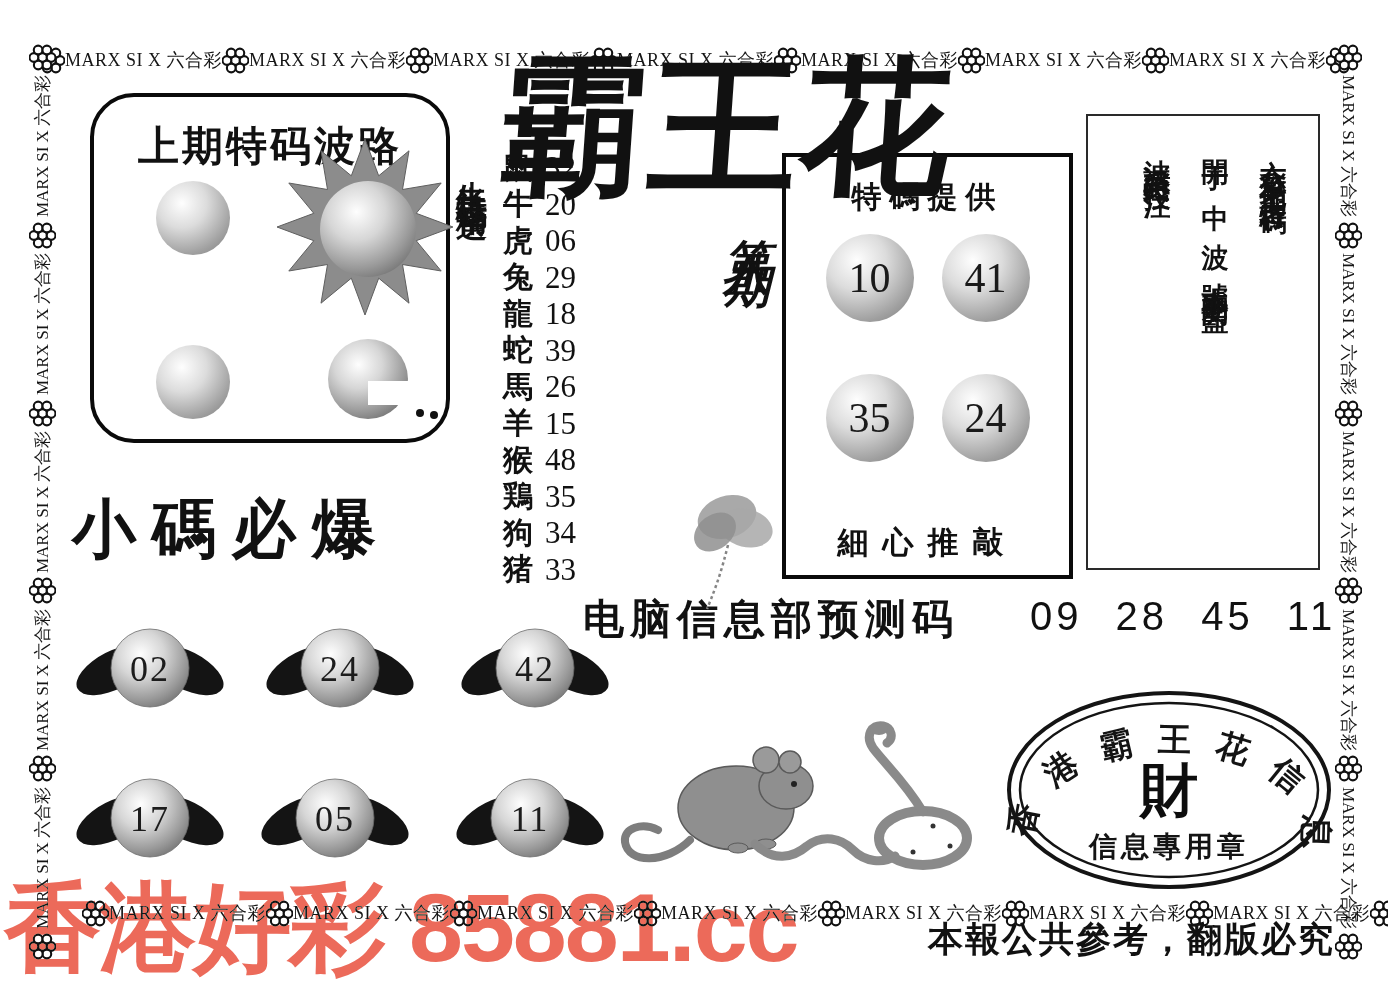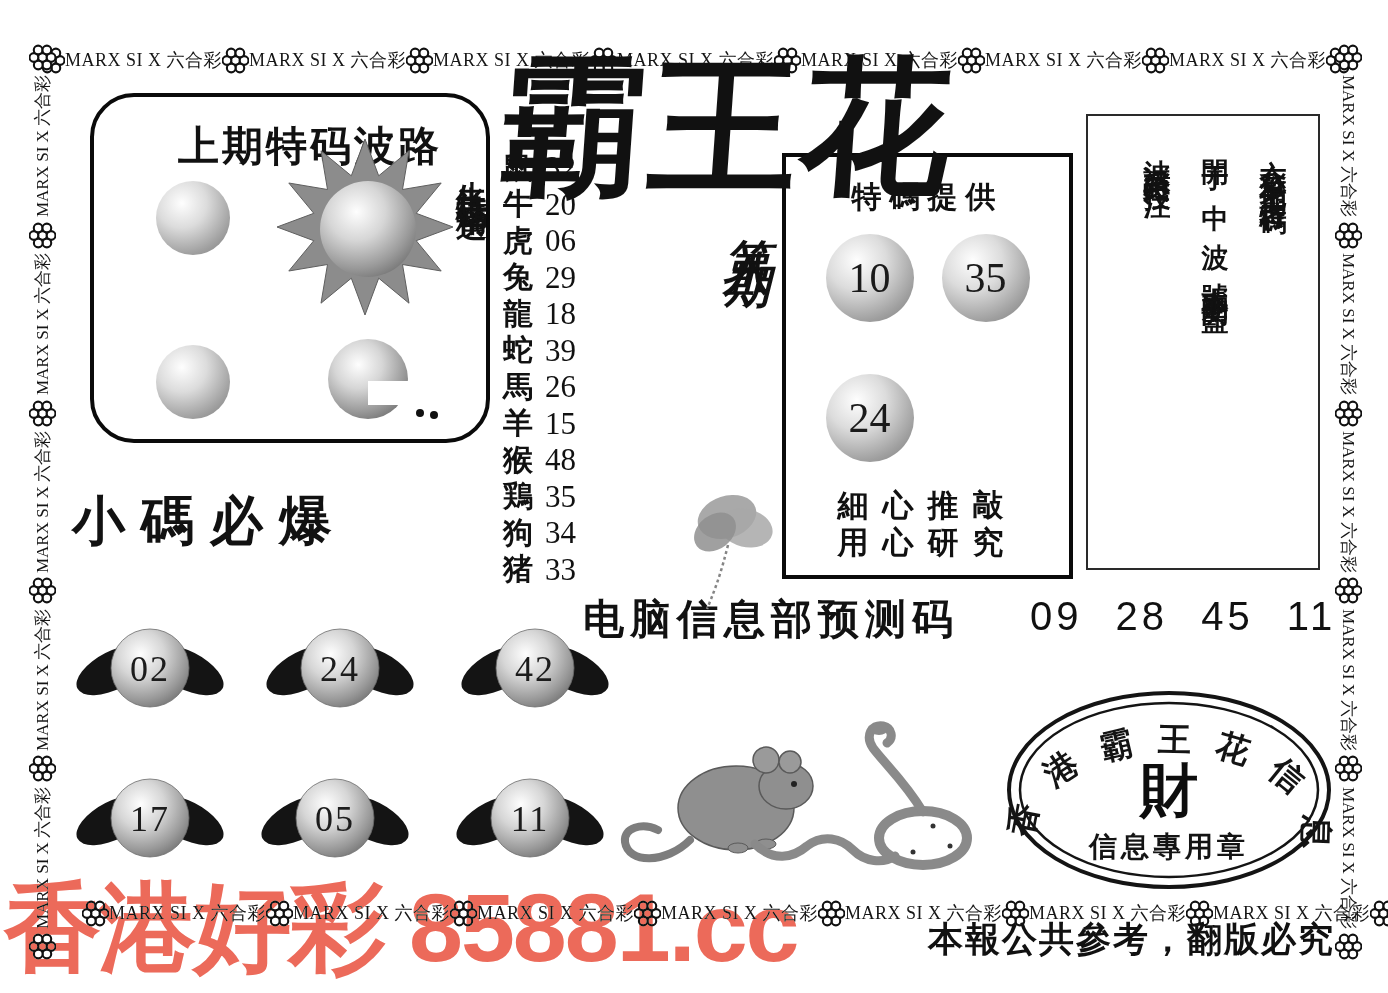--- a/index.html
+++ b/index.html
@@ -17,21 +17,21 @@
   #left-border{left:20px;top:44px;width:44px;height:916px;}
   #right-border{left:1326px;top:44px;width:44px;height:916px;}
   .vtext{position:relative;width:44px;height:158px;}
   .vtext>span{position:absolute;left:50%;top:50%;white-space:nowrap;font-size:17px;font-family:"Liberation Serif",serif;color:#151515;}
   .rotL>span{transform:translate(-50%,-50%) rotate(-90deg);}
   .rotR>span{transform:translate(-50%,-50%) rotate(90deg);}
   
   #title-row{position:absolute;left:498px;top:38px;width:452px;height:180px;display:flex;justify-content:space-between;align-items:center;z-index:5;}
   #title-row .tchar{font-size:148px;line-height:1;font-weight:bold;font-family:"Liberation Serif",serif;transform:skewX(-4deg);}
   
-  #prev-box{position:absolute;left:90px;top:93px;width:352px;height:342px;border:4px solid #0a0a0a;border-radius:44px;z-index:2;padding-left:40px;}
+  #prev-box{position:absolute;left:90px;top:93px;width:352px;height:342px;border:4px solid #0a0a0a;border-radius:44px;z-index:2;}
   #prev-box .pb-title{text-align:center;margin-top:22px;font-size:41px;letter-spacing:3px;font-weight:600;}
   .ball{border-radius:50%;display:flex;align-items:center;justify-content:center;
     background:radial-gradient(circle at 35% 30%, #fefefe 0%, #dcdcdc 35%, #a0a0a0 72%, #787878 100%);
     font-family:"Liberation Serif",serif;color:#1a1a1a;}
   .ball.small{width:74px;height:74px;}
   #pb-ball1{position:absolute;left:62px;top:84px;}
   #pb-ball2{position:absolute;left:62px;top:248px;}
   #pb-spiky{position:absolute;left:178px;top:42px;}
   #pb-bitten{position:absolute;left:228px;top:236px;}
   
@@ -49,21 +49,21 @@
   #special-box .sb-title{text-align:center;margin-top:20px;font-size:30px;font-weight:bold;letter-spacing:8px;}
   #special-balls{margin-top:16px;display:grid;grid-template-columns:88px 88px;column-gap:28px;row-gap:52px;justify-content:center;}
   .ball.big{width:88px;height:88px;font-size:42px;}
   #sb-slogans{position:absolute;bottom:14px;left:0;width:100%;text-align:center;
     font-size:31px;font-weight:bold;letter-spacing:14px;line-height:1.2;}
   
   #notice-box{position:absolute;left:1086px;top:114px;width:230px;height:452px;border:2px solid #2a2a2a;z-index:2;}
   #notice-cols{position:absolute;top:22px;right:16px;bottom:18px;left:10px;
     writing-mode:vertical-rl;text-orientation:upright;font-size:27px;letter-spacing:6px;line-height:58px;font-weight:600;}
   
-  #must-burst-label{position:absolute;left:72px;top:486px;font-size:53px;font-weight:bold;letter-spacing:16px;z-index:2;}
+  #must-burst-label{position:absolute;left:72px;top:486px;font-size:64px;font-weight:bold;letter-spacing:16px;z-index:2;}
   
   #prediction-label{position:absolute;left:583px;top:592px;font-size:41px;font-weight:900;letter-spacing:6px;
     font-family:"Liberation Sans","DejaVu Sans",sans-serif;z-index:2;}
   #prediction-numbers{position:absolute;left:1030px;top:594px;font-size:40px;letter-spacing:4px;word-spacing:18px;
     font-family:"Liberation Sans","DejaVu Sans",sans-serif;font-weight:500;z-index:2;}
   
   .ingot{position:absolute;z-index:2;}
   
   #this-issue-label{position:absolute;left:698px;top:684px;font-size:39px;font-weight:bold;letter-spacing:9px;z-index:2;}
   #rat-figure{position:absolute;left:618px;top:728px;z-index:2;}
@@ -470,26 +470,26 @@
      <span class="znum">33</span>
    </div>
     </div>
 
   <div id="issue-label">第八期</div>
 
   <div id="special-box">
     <div class="sb-title">特碼提供</div>
     <div id="special-balls">
         <div class="ball big">10</div>
+        <div class="ball big">41</div>
         <div class="ball big">35</div>
         <div class="ball big">24</div>
       </div>
     <div id="sb-slogans">
       <div>細心推敲</div>
-      <div>用心研究</div>
     </div>
   </div>
 
   <div id="notice-box">
     <div id="notice-cols">
       <div>六合彩第七期之特碼</div>
       <div>開于　中　波　號本期開藍</div>
       <div>波請彩民投注</div>
     </div>
   </div>

